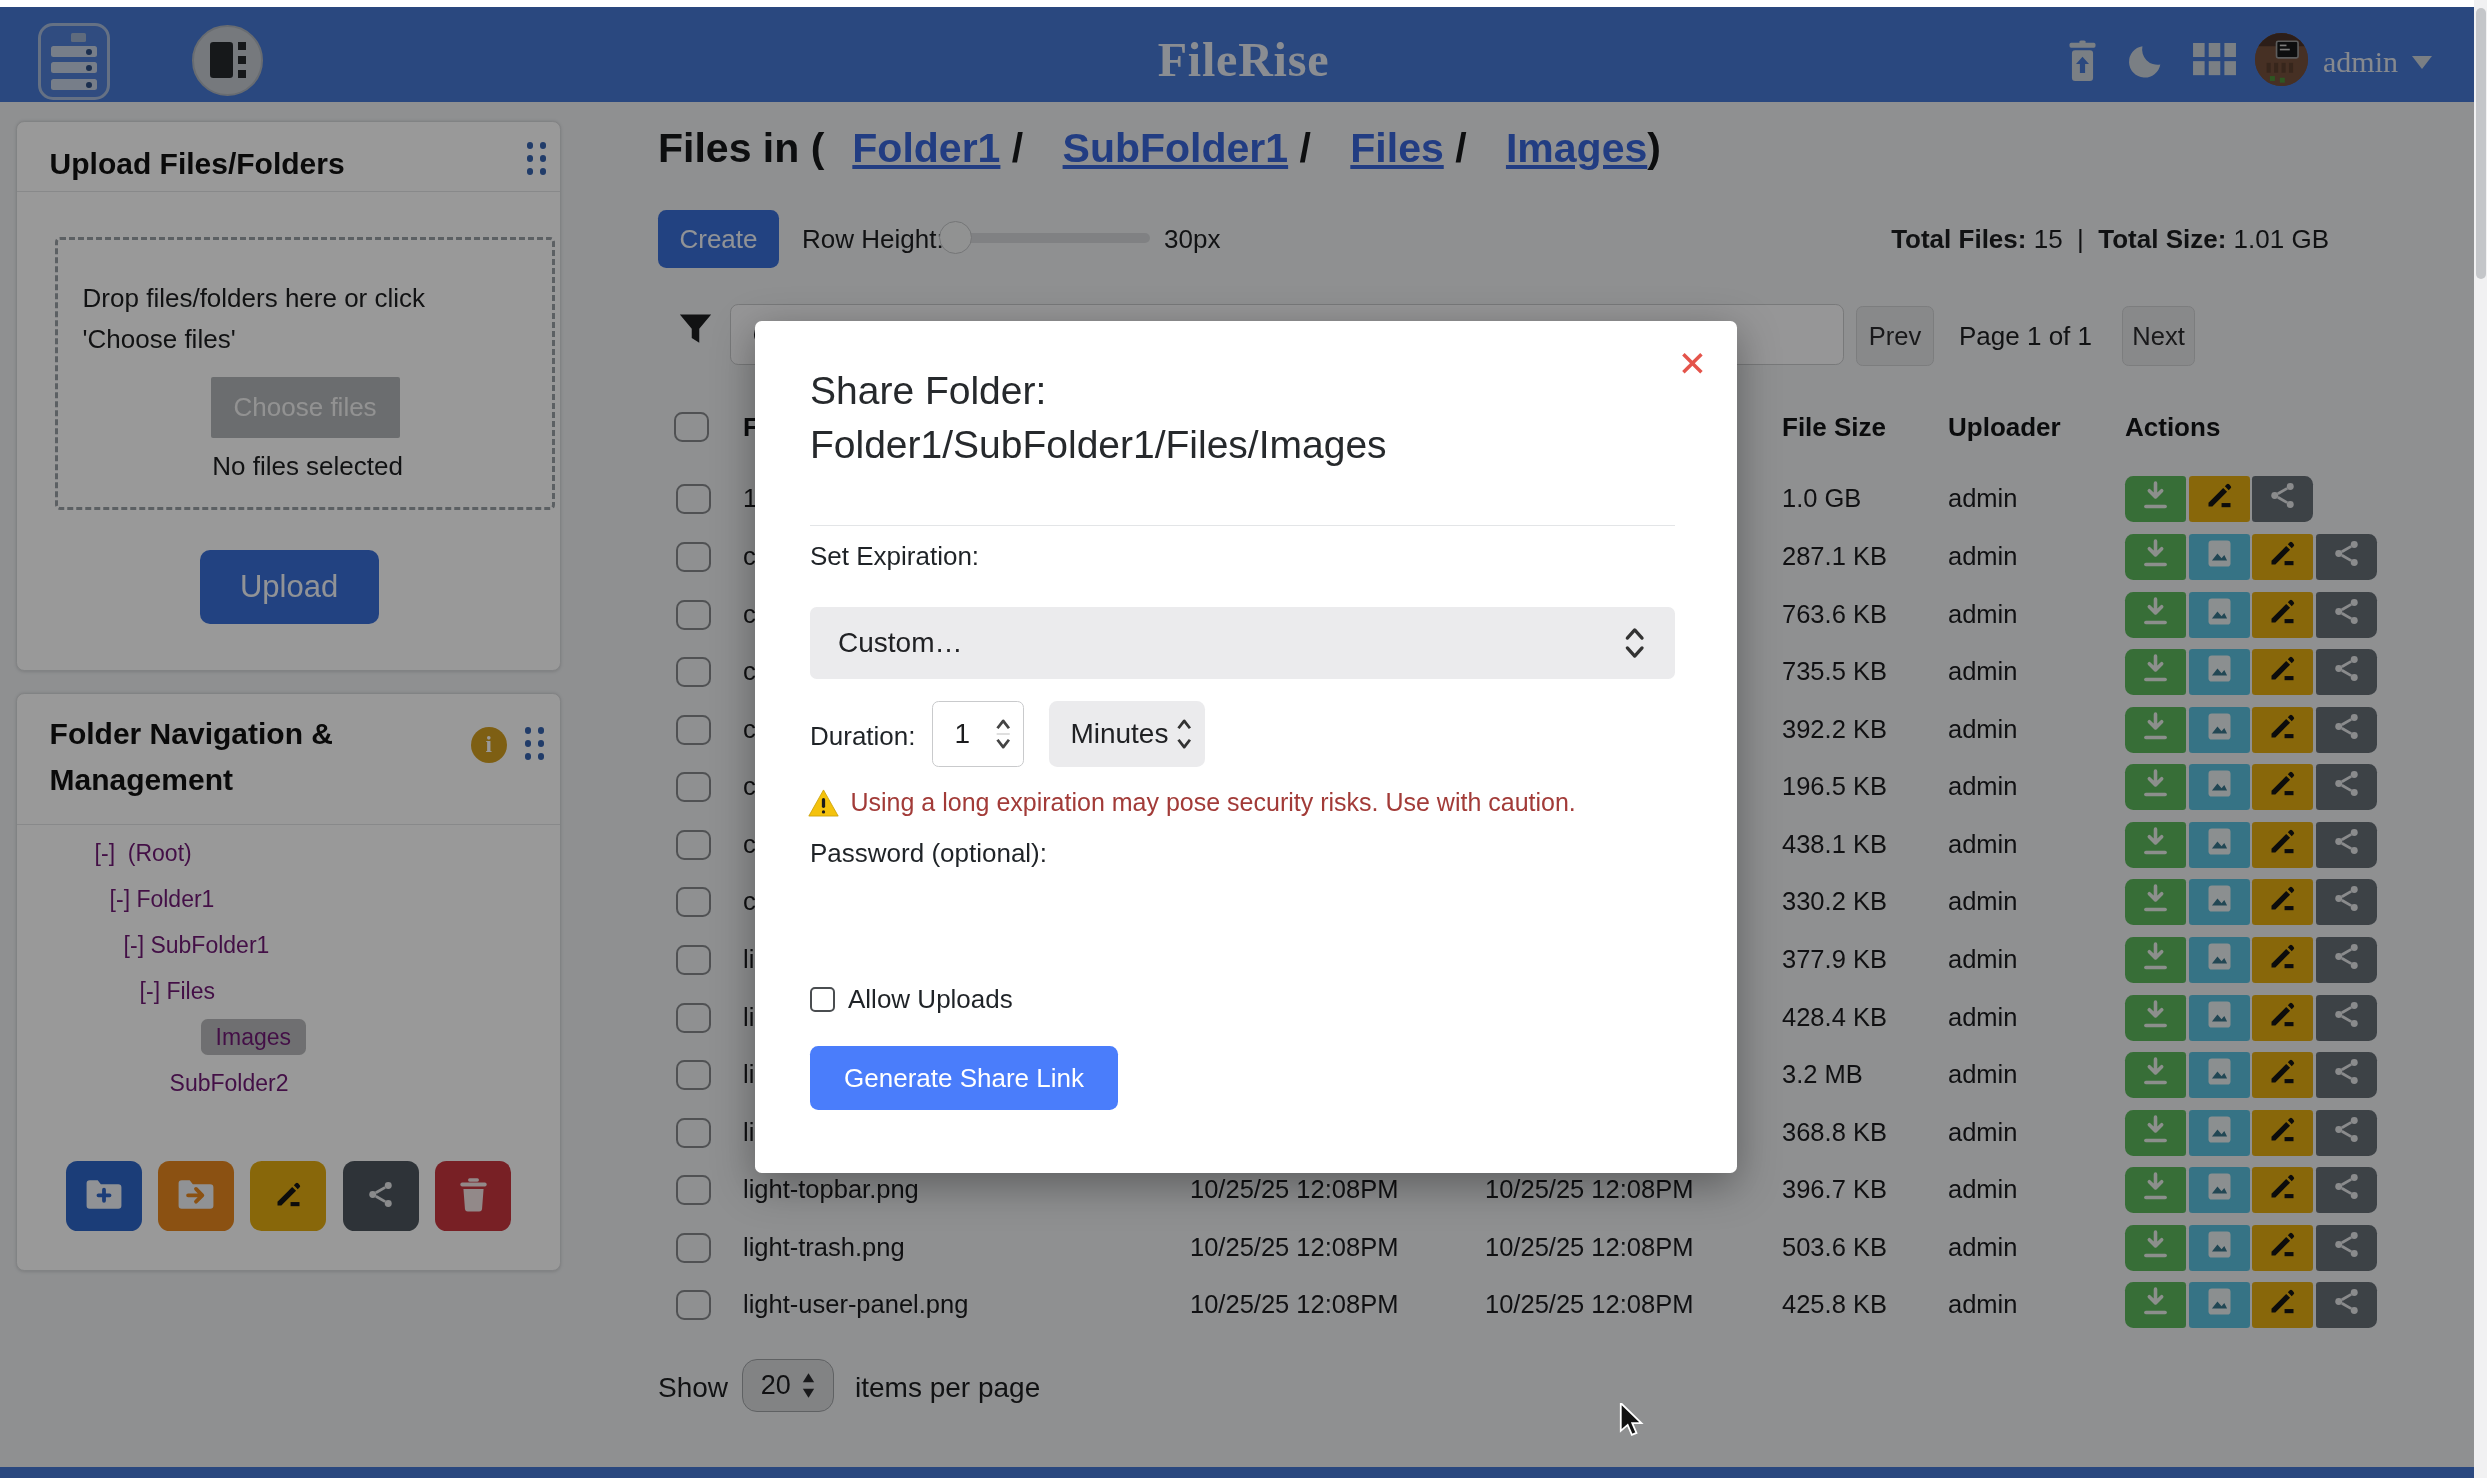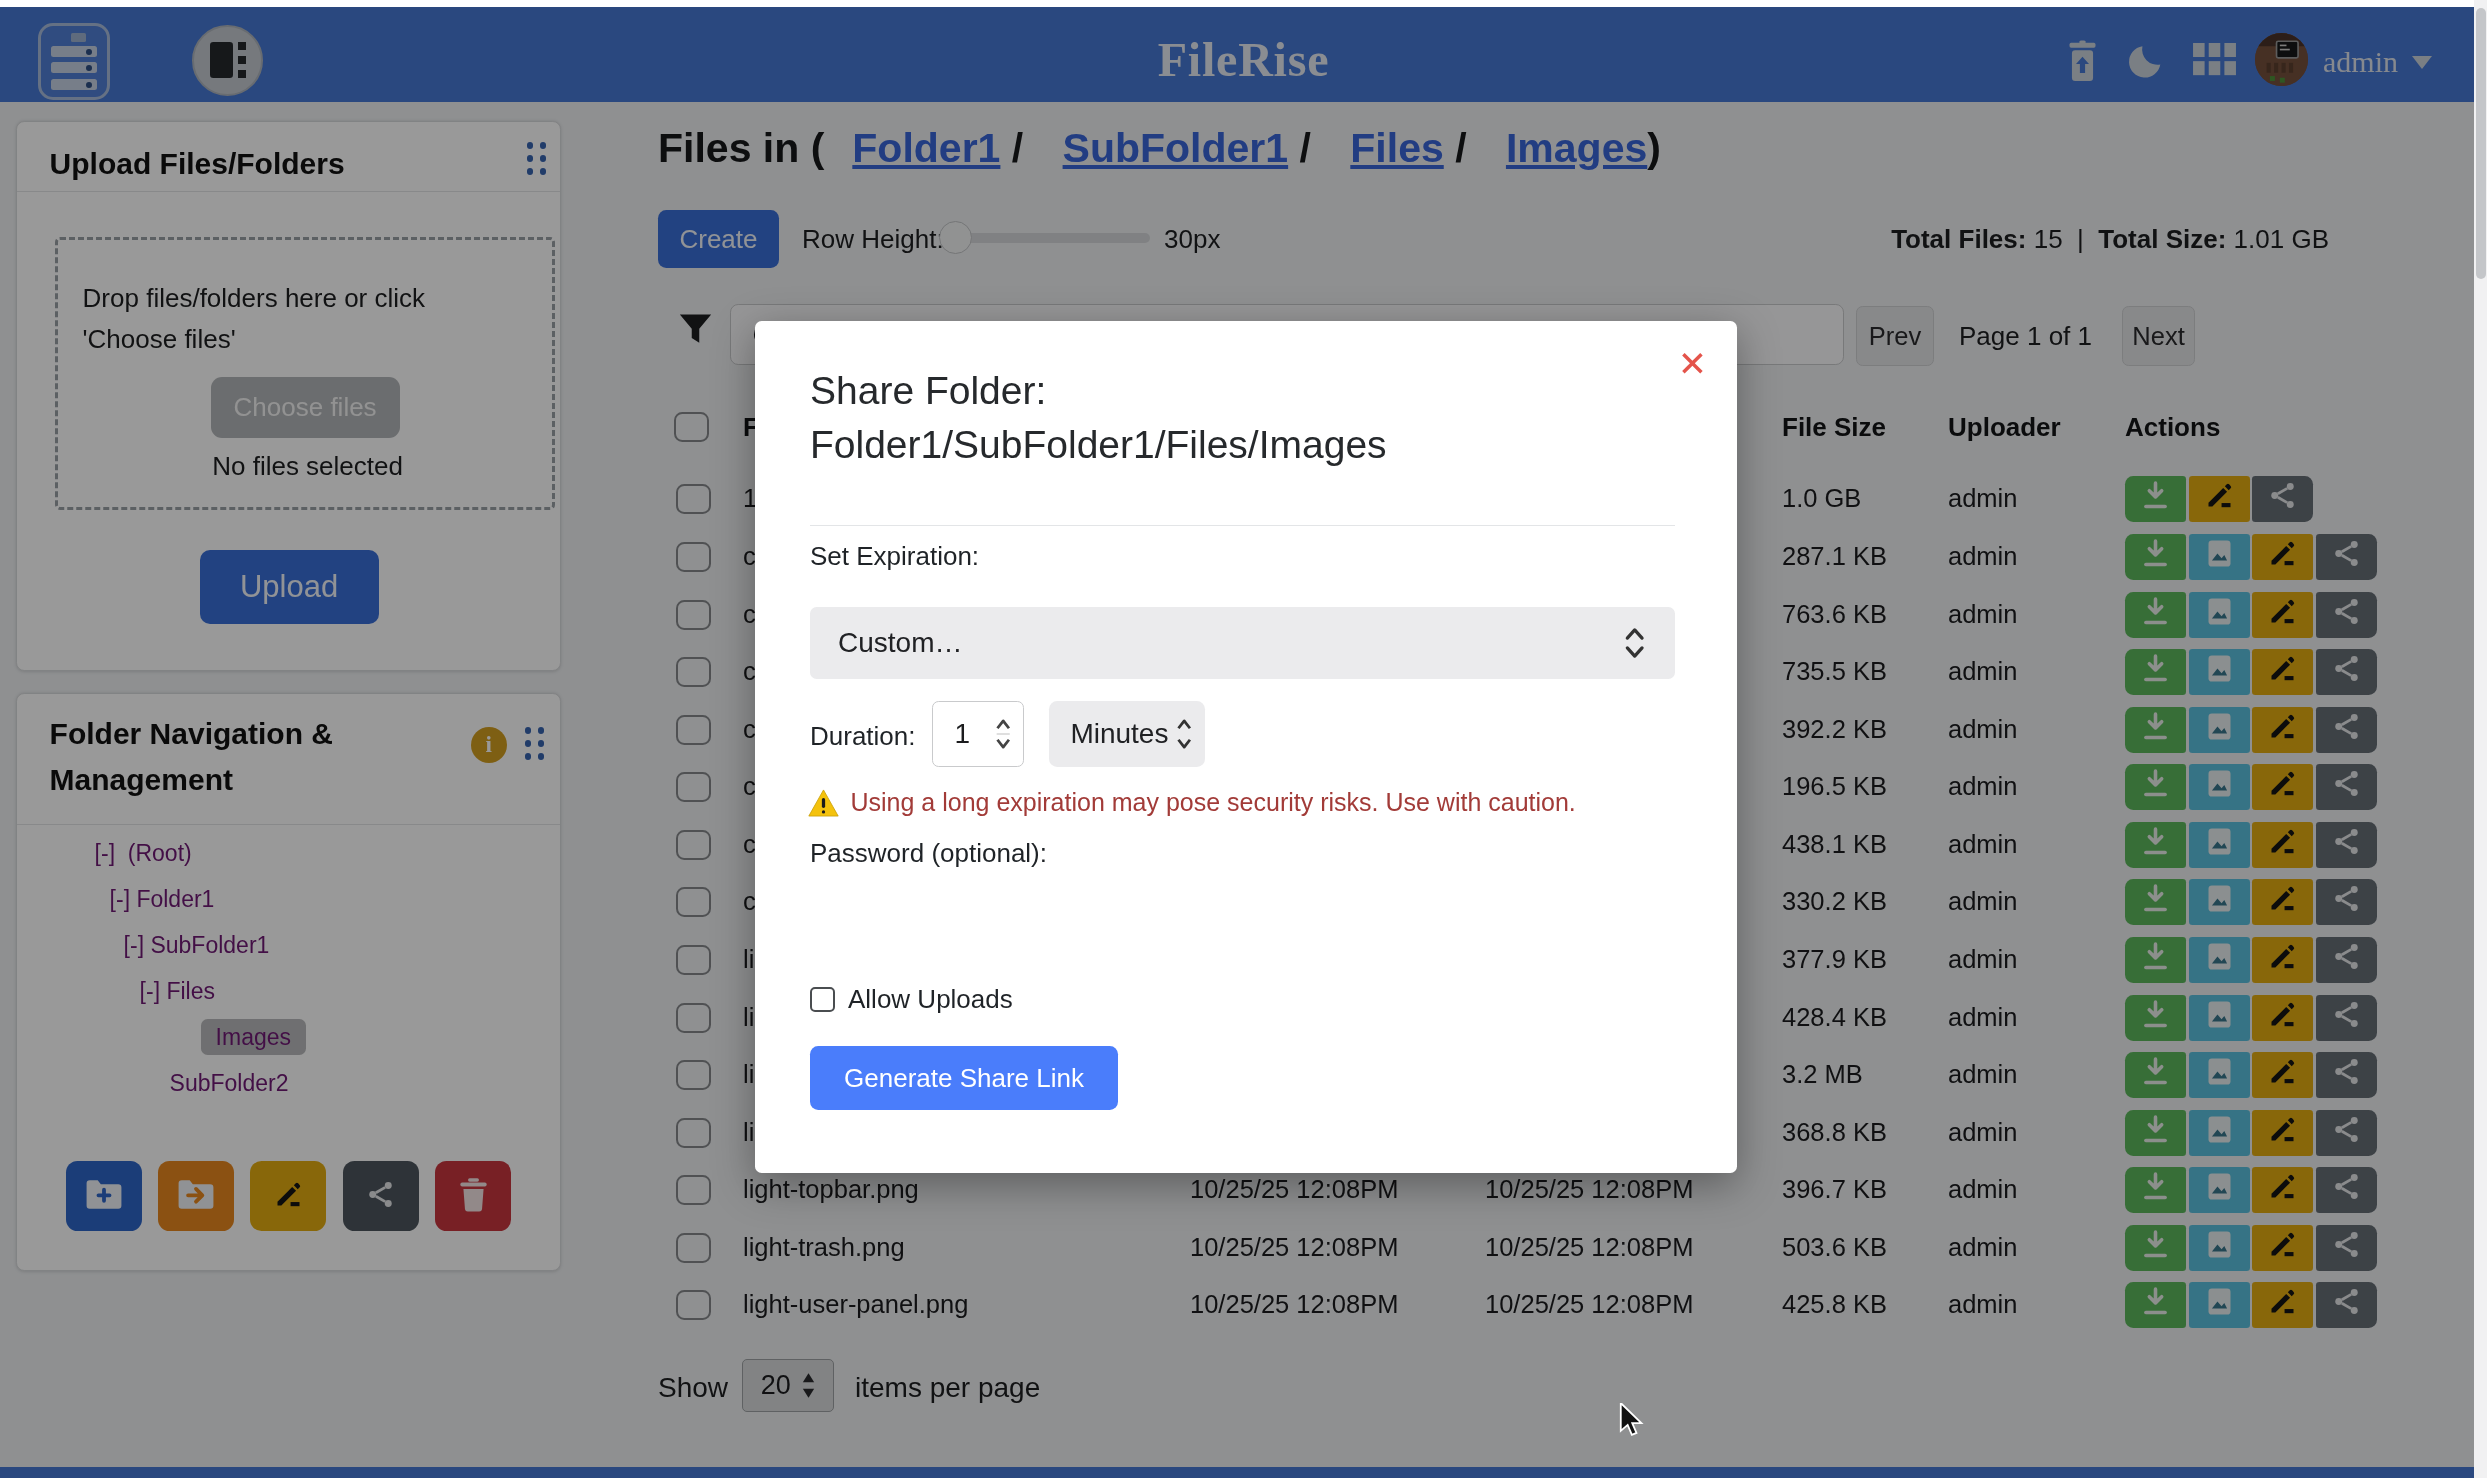--- a/index.html
+++ b/index.html
@@ -28,21 +28,21 @@
   .avatar{left:2255px;top:26px;width:53px;height:53px;border-radius:50%;overflow:hidden;background:#7a5140;}
   
   .card{background:#ffffff;border:0.8px solid #d8dadc;border-radius:8.2px;box-shadow:0 0.8px 3.3px rgba(0,0,0,.13);}
   .card-title{font-size:30px;font-weight:bold;color:#111;}
   .divider{height:0.8px;background:#e3e5e7;}
   .dots{width:28px;height:43px;}
   .dots i{position:absolute;width:6.6px;height:6.6px;border-radius:50%;background:#3864b0;}
   .dropzone{border:3.3px dashed #9aa0a6;border-radius:5px;box-sizing:border-box;}
   .dz-text{font-size:26px;color:#1d1e20;line-height:41px;}
   .btn{display:flex;align-items:center;justify-content:center;border-radius:8.2px;box-sizing:border-box;cursor:pointer;}
-  .choose-btn{background:#b3b6b9;color:#f4f4f4;font-size:26px;border-radius:11px;}
+  .choose-btn{background:#b3b6b9;color:#f4f4f4;font-size:26px;border-radius:2px;}
   .blue-btn{background:#3a6fd8;color:#f2f5fa;}
   .tree-item{font-size:23px;color:#701a75;white-space:pre;margin-left:15px;}
   .chip{background:#b9babc;border-radius:6.6px;padding:5px 15px;}
   .fbtn{width:76px;height:70px;border-radius:11.5px;display:flex;align-items:center;justify-content:center;}
   .fb-blue{background:#2e66c9;} .fb-orange{background:#e8871e;} .fb-gold{background:#e3ac12;} .fb-dark{background:#4d565e;} .fb-red{background:#c8363f;}
   .info-badge{width:36px;height:36px;border-radius:50%;background:#d39e21;color:#fff;font-size:23px;font-weight:bold;display:flex;align-items:center;justify-content:center;font-family:"Liberation Serif",serif;}
   
   .crumb{font-size:41px;font-weight:bold;color:#17181a;}
   .crumb a{color:#3a66d9;text-decoration:underline;margin-left:28px;}
   .small-lab{font-size:26px;color:#1d1e20;}
@@ -52,21 +52,21 @@
   .thead span{font-size:26px;font-weight:bold;color:#131416;}
   .trow span{font-size:25.5px;color:#1b1c1e;}
   .ckbx{width:35px;height:30px;border:2.5px solid #85888b;border-radius:8.2px;box-sizing:border-box;}
   .acts{display:flex;gap:2.5px;}
   .seg{width:61px;height:46px;display:flex;align-items:center;justify-content:center;border-radius:3.3px;}
   .acts .seg:first-child{border-radius:8.2px 3.3px 3.3px 8.2px;}
   .acts .seg:last-child{border-radius:3.3px 8.2px 8.2px 3.3px;}
   .seg-download{background:#5cb85c;} .seg-preview{background:#5bc0de;} .seg-rename{background:#e3ac12;} .seg-share{background:#666e76;}
   .slider-track{width:206px;height:10px;background:#d6d8da;border-radius:5px;}
   .slider-thumb{width:33px;height:33px;border-radius:50%;background:#f2f3f4;border:1.6px solid #c2c4c6;box-sizing:border-box;}
-  .pp-select{width:90px;height:51px;border:1.6px solid #9fa2a5;border-radius:5px;background:#d9dbdd;display:flex;align-items:center;justify-content:center;gap:11.5px;font-size:27px;}
+  .pp-select{width:90px;height:51px;border:1.6px solid #9fa2a5;border-radius:15px;background:#d9dbdd;display:flex;align-items:center;justify-content:center;gap:11.5px;font-size:27px;}
   
   .overlay{left:0;top:0;width:2487px;height:1479px;background:rgba(0,0,0,0.40);z-index:50;}
   .modal{left:755px;top:321px;width:982px;height:852px;background:#ffffff;border-radius:6.6px;box-shadow:0 11.5px 41px rgba(0,0,0,.35);z-index:60;}
   .m-close{right:30px;top:23px;color:#e4544b;font-size:35px;font-weight:bold;position:absolute;cursor:pointer;}
   .m-title{left:55px;top:43px;width:847px;font-size:39px;font-weight:500;color:#26292c;line-height:54px;position:absolute;}
   .m-label{font-size:26px;color:#1f2327;position:absolute;left:55px;}
   .m-select{position:absolute;left:55px;width:865px;background:#ebebed;border-radius:6.6px;display:flex;align-items:center;font-size:28px;color:#202124;}
   .m-input{position:absolute;border:1.6px solid #c9cacc;border-radius:6.6px;background:#fff;box-sizing:border-box;display:flex;align-items:center;font-size:28px;}
   .placeholder{color:#9aa0a6;}
   .warn-text{font-size:25px;color:#a23b38;}

